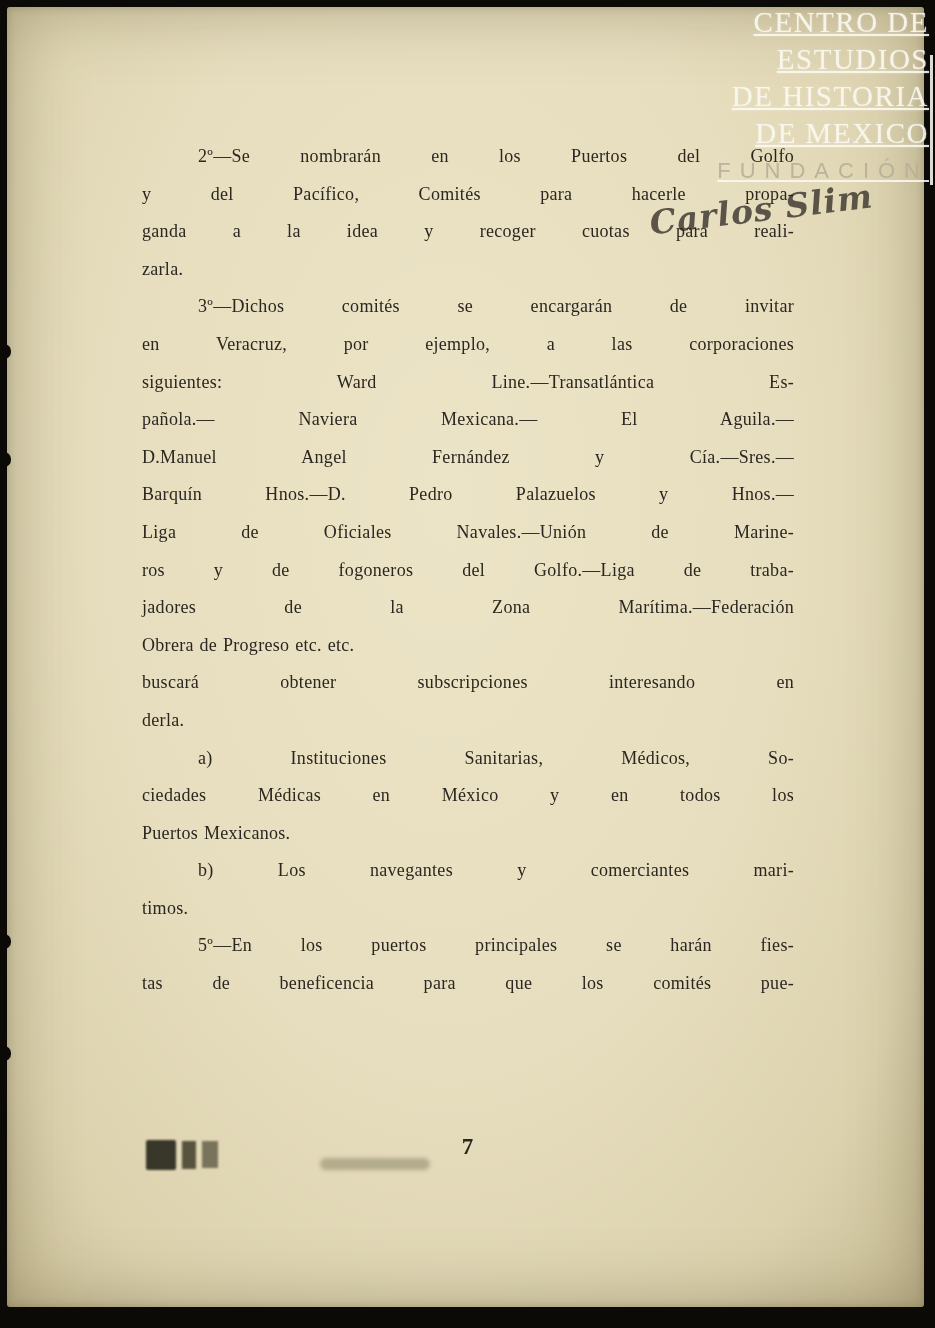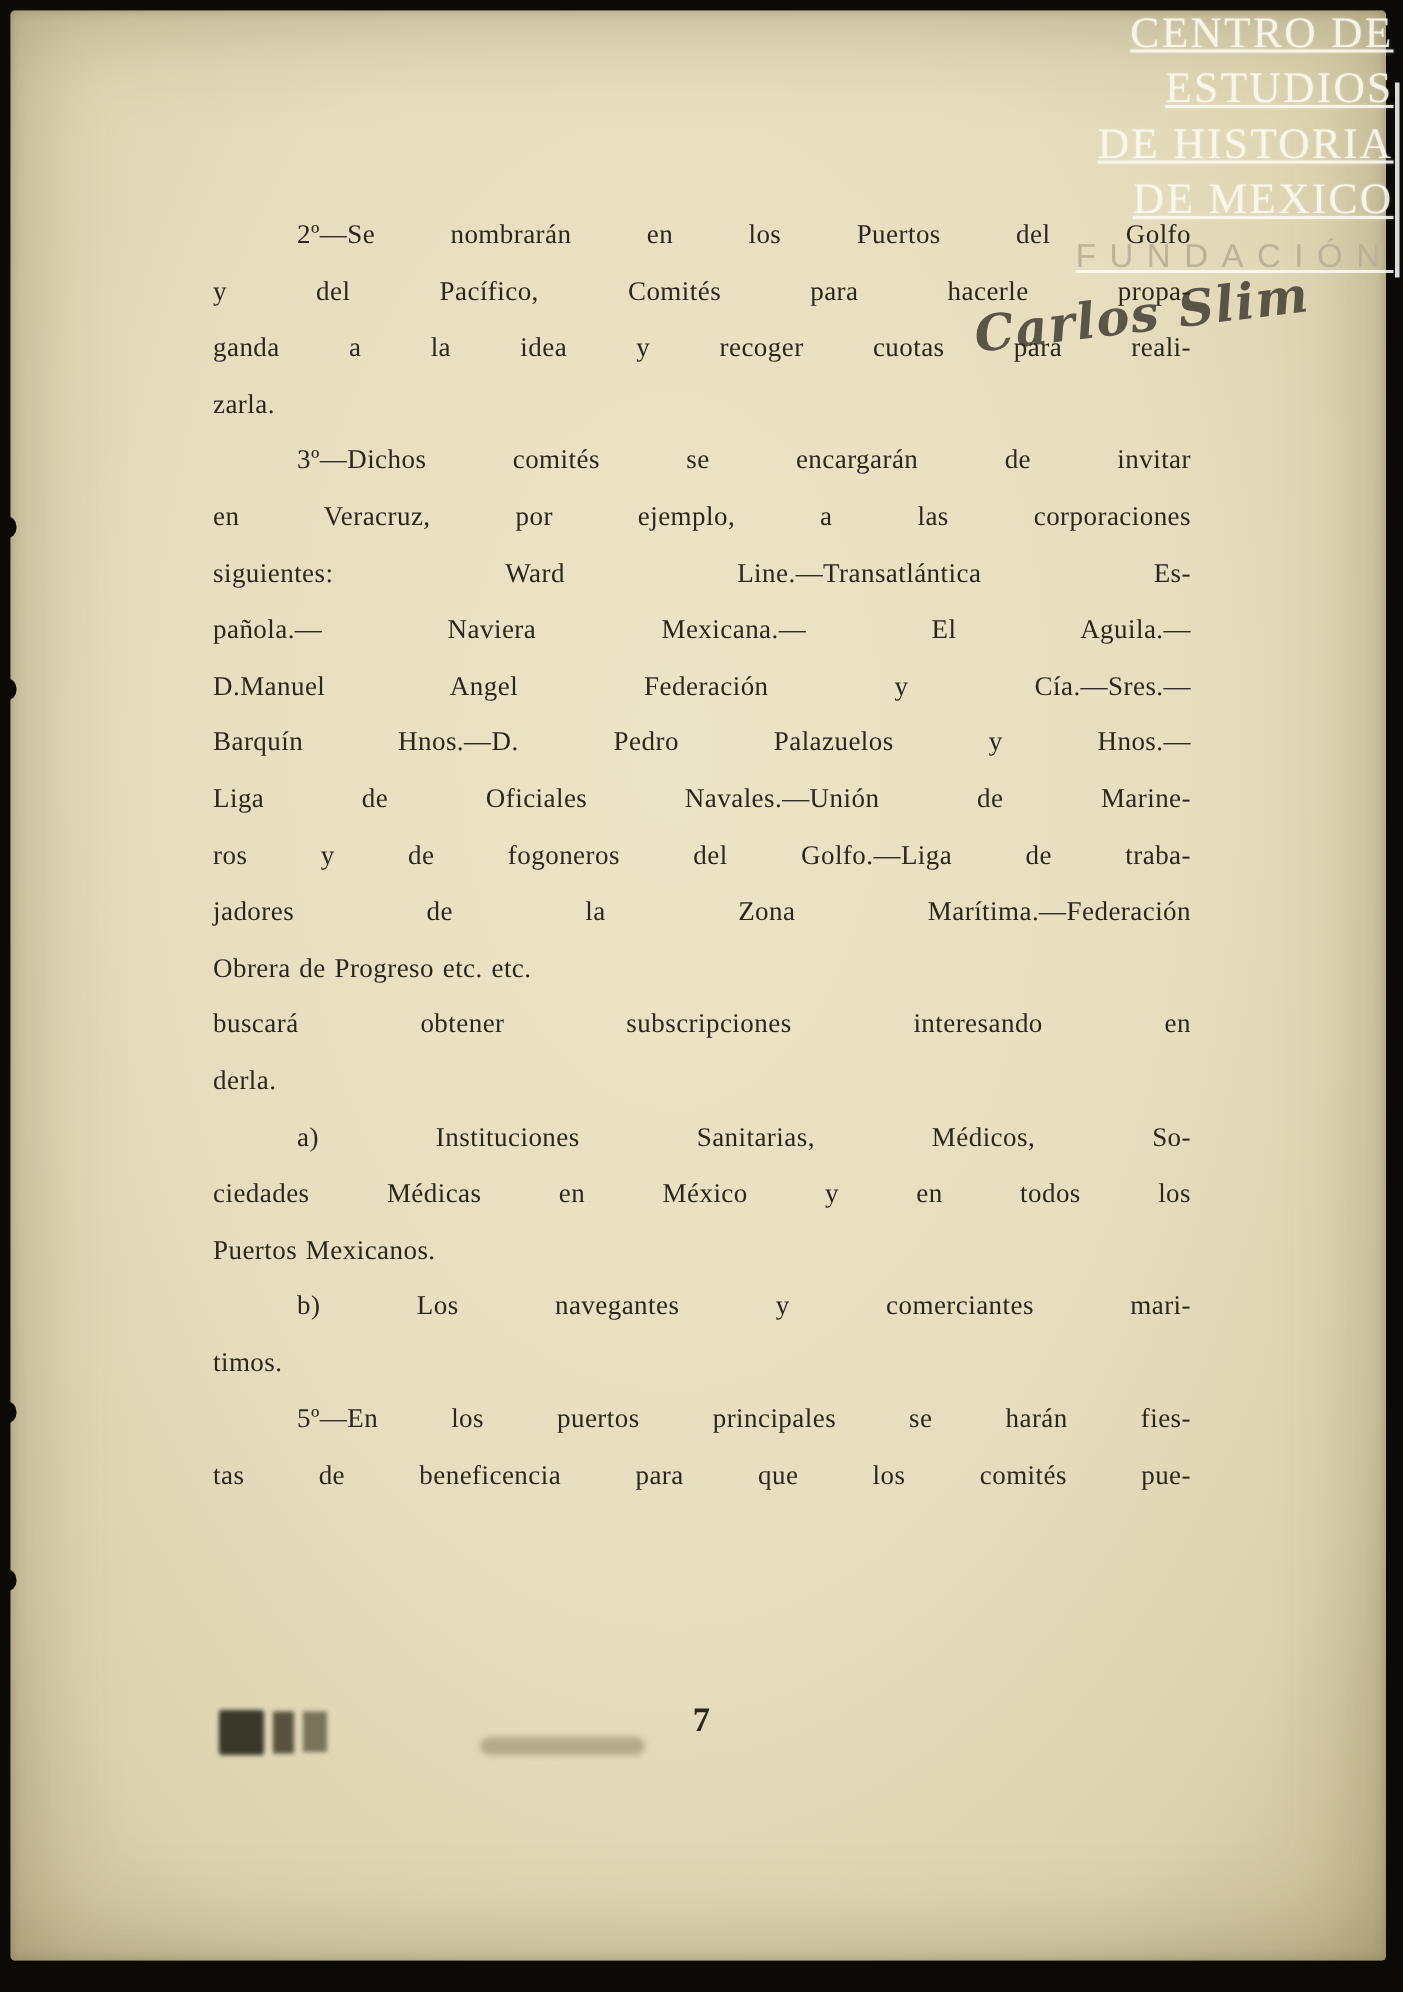--- a/index.html
+++ b/index.html
@@ -107,21 +107,21 @@
 
 <div class="text-block">
   <div class="line indent">2º—Se nombrarán en los Puertos del Golfo</div>
   <div class="line">y del Pacífico, Comités para hacerle propa-</div>
   <div class="line">ganda a la idea y recoger cuotas para reali-</div>
   <div class="line end">zarla.</div>
   <div class="line indent">3º—Dichos comités se encargarán de invitar</div>
   <div class="line">en Veracruz, por ejemplo, a las corporaciones</div>
   <div class="line">siguientes: Ward Line.—Transatlántica Es-</div>
   <div class="line">pañola.— Naviera Mexicana.— El Aguila.—</div>
-  <div class="line">D.Manuel Angel Federación y Cía.—Sres.—</div>
+  <div class="line">D.Manuel Angel Fernández y Cía.—Sres.—</div>
   <div class="line">Barquín Hnos.—D. Pedro Palazuelos y Hnos.—</div>
   <div class="line">Liga de Oficiales Navales.—Unión de Marine-</div>
   <div class="line">ros y de fogoneros del Golfo.—Liga de traba-</div>
   <div class="line">jadores de la Zona Marítima.—Federación</div>
   <div class="line end">Obrera de Progreso etc. etc.</div>
   <div class="line">buscará obtener subscripciones interesando en</div>
   <div class="line end">derla.</div>
   <div class="line indent">a) Instituciones Sanitarias, Médicos, So-</div>
   <div class="line">ciedades Médicas en México y en todos los</div>
   <div class="line end">Puertos Mexicanos.</div>

